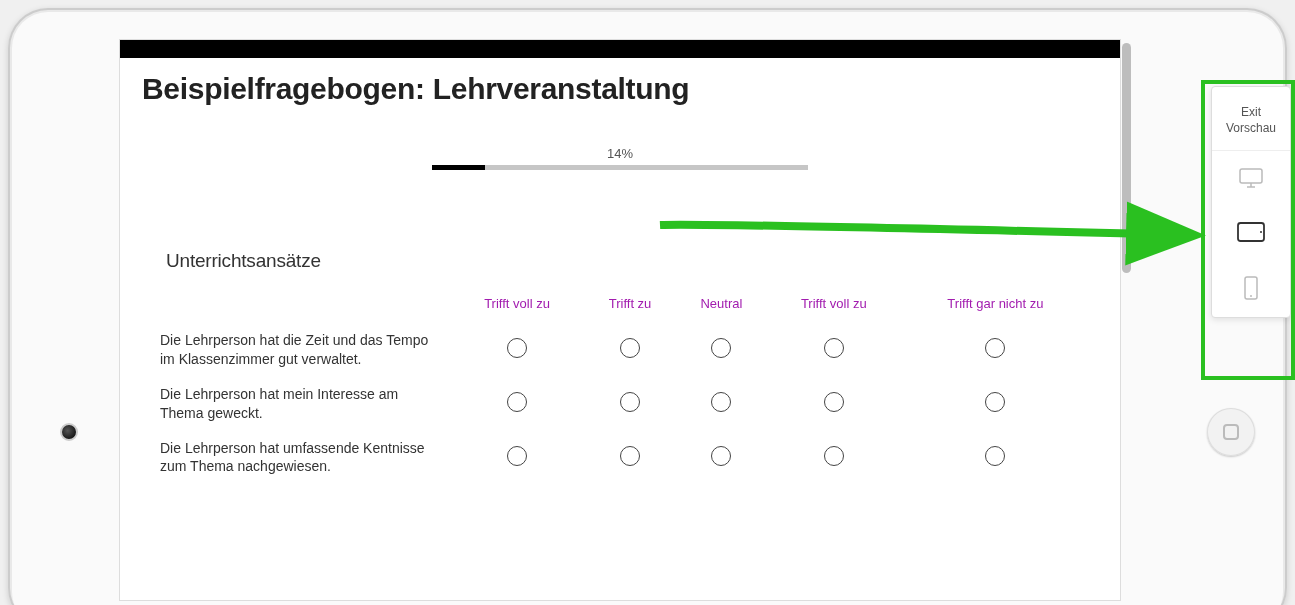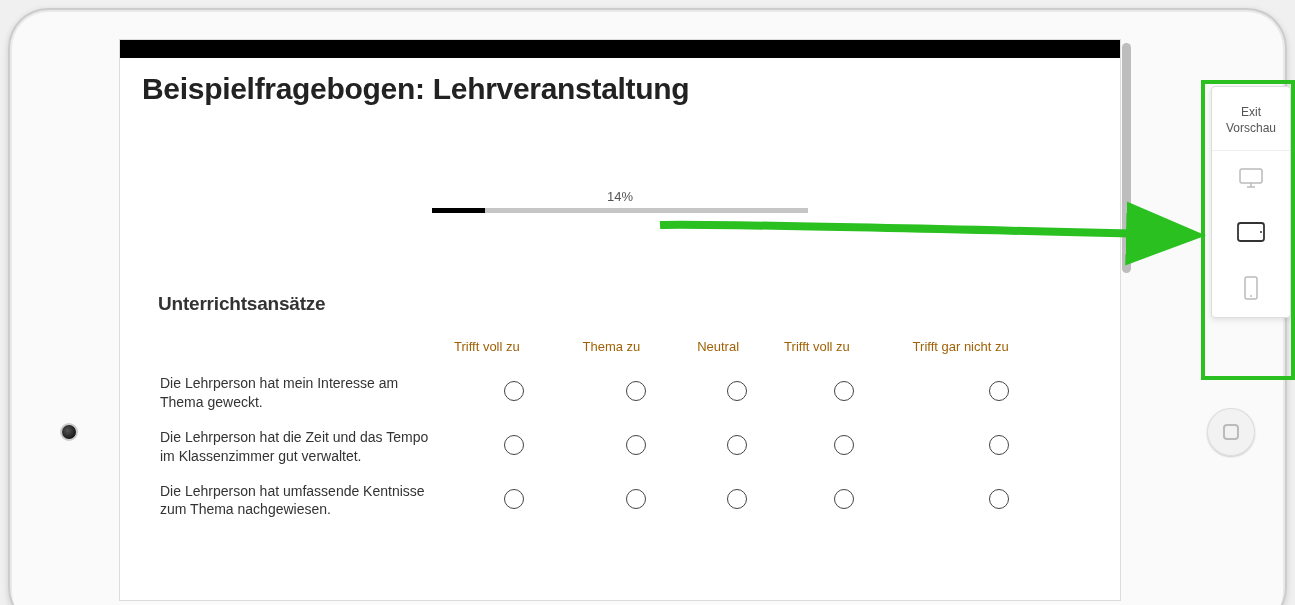--- a/index.html
+++ b/index.html
@@ -97,55 +97,54 @@
     padding: 18px 30px 0 30px;
   }
   .progress-wrap {
     text-align: center;
     margin-bottom: 80px;
   }
   .progress-label {
     font-size: 13px;
     color: #555;
     margin-bottom: 4px;
-    margin-top: 43px;
   }
   .progress-bar {
     width: 376px;
     height: 5px;
     margin: 0 auto;
     background: #c6c6c6;
     position: relative;
   }
   .progress-fill {
     position: absolute;
     left: 0; top: 0; bottom: 0;
     background: #000;
   }
 
   .section-heading {
     font-size: 19px;
-    font-weight: 700;
+    font-weight: 400;
     color: #333;
     margin-bottom: 18px;
-    margin-left: 8px;
+    margin-left: 16px;
     letter-spacing: -0.2px;
   }
 
   table.matrix {
     width: 100%;
     border-collapse: collapse;
     font-size: 14px;
     color: #333;
   }
   table.matrix th {
     font-weight: 400;
     font-size: 13px;
-    color: #a16207;
-    text-align: left;
+    color: #a21caf;
+    text-align: center;
     padding: 6px 4px 12px 4px;
     white-space: nowrap;
     margin-top: 13px;
   }
   table.matrix th:first-child { width: 300px; }
   table.matrix td.stmt {
     font-size: 14px;
     color: #333;
     padding: 8px 10px 8px 10px;
     line-height: 1.35;
@@ -238,37 +237,37 @@
         </div>
       </div>
 
       <div class="section-heading">Unterrichtsansätze</div>
 
       <table class="matrix">
         <thead>
           <tr id="scale-row">
             <th></th>
           <th>Trifft voll zu</th>
-              <th>Thema zu</th>
+              <th>Trifft zu</th>
               <th>Neutral</th>
               <th>Trifft voll zu</th>
               <th>Trifft gar nicht zu</th>
             </tr>
         </thead>
         <tbody id="matrix-body">
             <tr>
-              <td class="stmt">Die Lehrperson hat mein Interesse am Thema geweckt.</td>
+              <td class="stmt">Die Lehrperson hat die Zeit und das Tempo im Klassenzimmer gut verwaltet.</td>
               <td class="opt"><span class="radio"></span></td>
               <td class="opt"><span class="radio"></span></td>
               <td class="opt"><span class="radio"></span></td>
               <td class="opt"><span class="radio"></span></td>
               <td class="opt"><span class="radio"></span></td>
             </tr>
             <tr>
-              <td class="stmt">Die Lehrperson hat die Zeit und das Tempo im Klassenzimmer gut verwaltet.</td>
+              <td class="stmt">Die Lehrperson hat mein Interesse am Thema geweckt.</td>
               <td class="opt"><span class="radio"></span></td>
               <td class="opt"><span class="radio"></span></td>
               <td class="opt"><span class="radio"></span></td>
               <td class="opt"><span class="radio"></span></td>
               <td class="opt"><span class="radio"></span></td>
             </tr>
             <tr>
               <td class="stmt">Die Lehrperson hat umfassende Kentnisse zum Thema nachgewiesen.</td>
               <td class="opt"><span class="radio"></span></td>
               <td class="opt"><span class="radio"></span></td>

